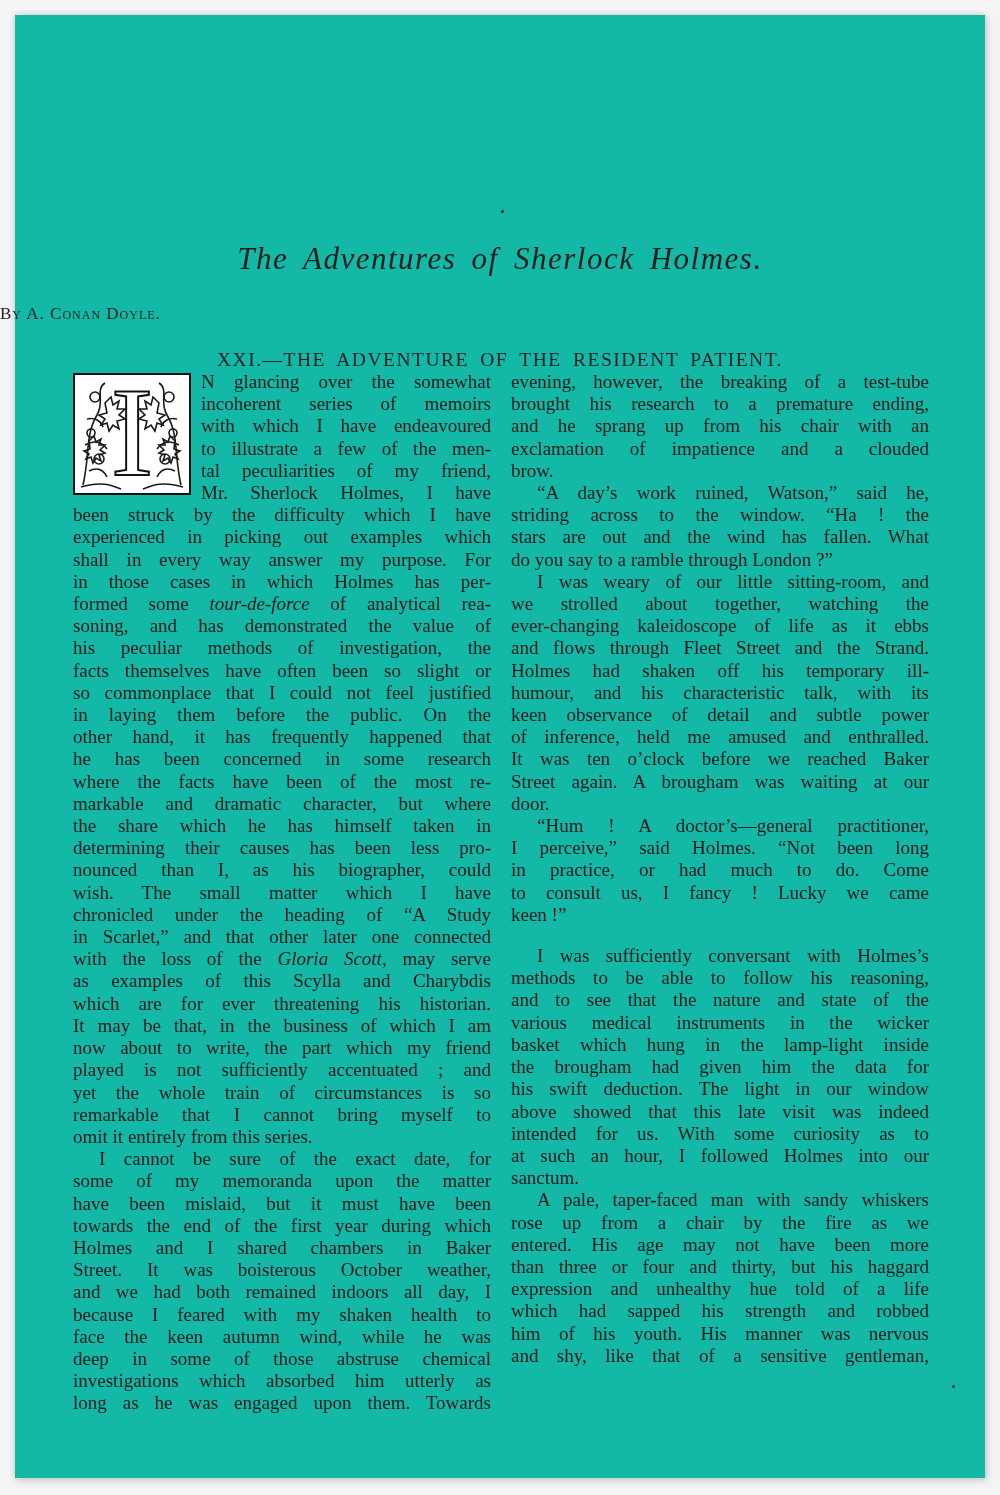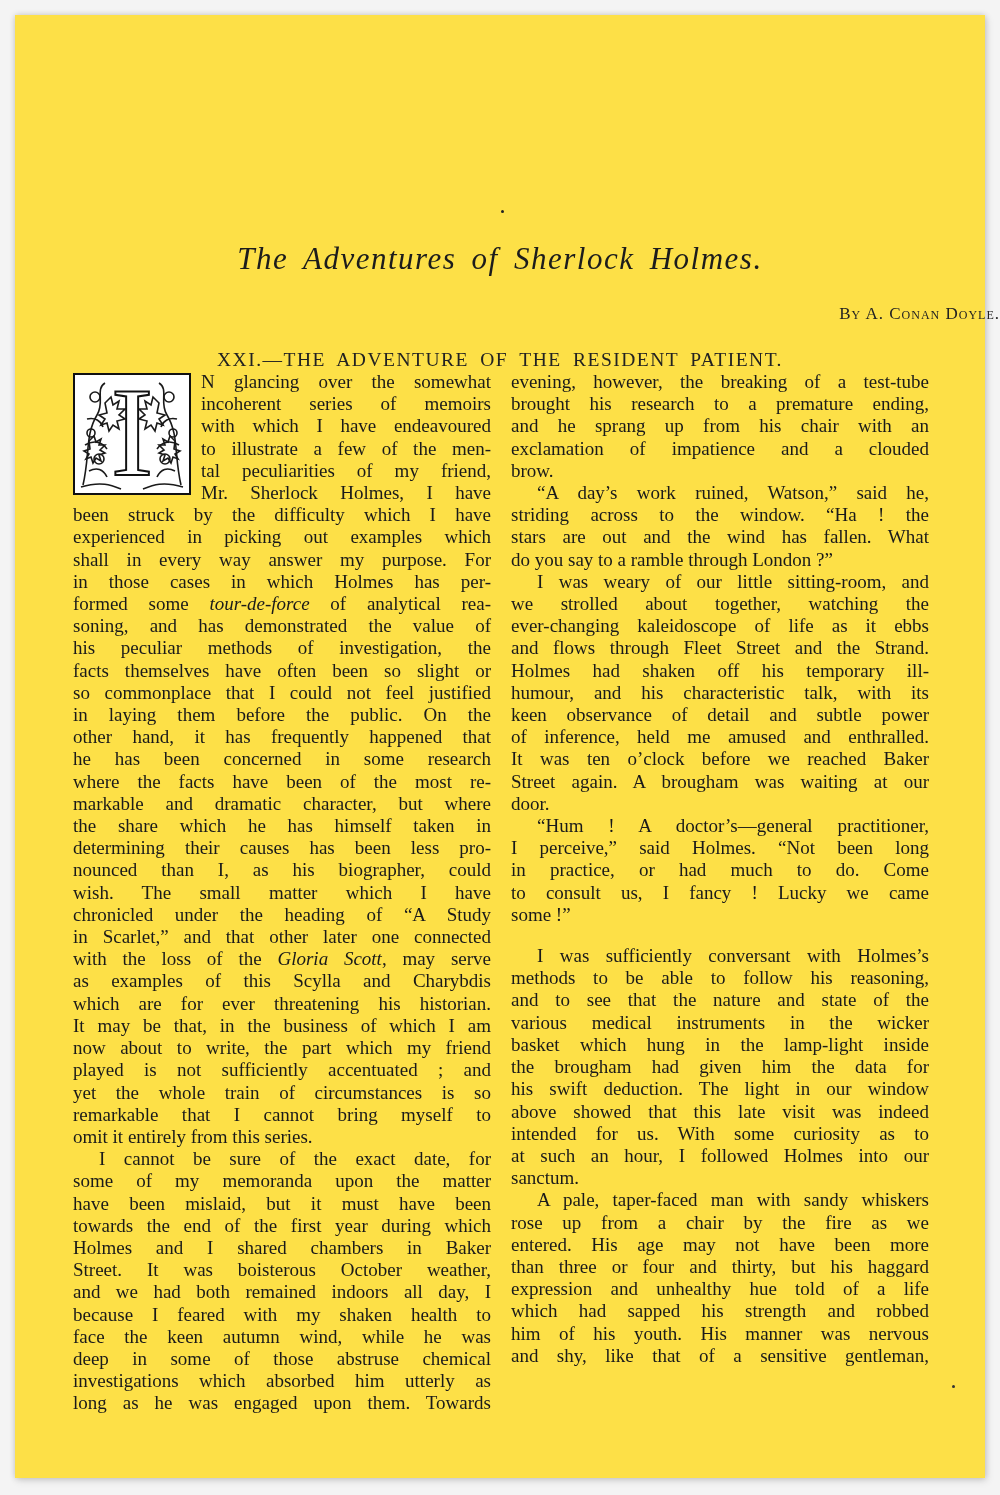--- a/index.html
+++ b/index.html
@@ -8,21 +8,21 @@
     background: #f4f4f4;
     position: relative;
     overflow: hidden;
     font-family: "Liberation Serif", "DejaVu Serif", serif;
     color: #1a1a1a;
   }
   .page {
     position: absolute;
     left: 15px; top: 15px;
     width: 970px; height: 1463px;
-    background: #fde047;
+    background: #14b8a6;
     box-shadow: 0 0 6px rgba(0,0,0,0.18), 2px 3px 8px rgba(0,0,0,0.10);
   }
   .speck {
     position: absolute; left: 486px; top: 195px;
     width: 3px; height: 3px; border-radius: 50%; background: #222;
   }
   .speck2 {
     position: absolute; left: 937px; top: 1370px;
     width: 3px; height: 3px; border-radius: 50%; background: #333;
   }
@@ -30,21 +30,21 @@
     position: absolute; left: 0; width: 1000px; top: 226px;
     text-align: center;
     font-style: italic;
     font-size: 31px;
     letter-spacing: 1.5px;
     word-spacing: 6px;
     color: #1c1c1c;
   }
   .byline {
     position: absolute; left: 0; width: 1000px; top: 289px;
-    text-align: right;
+    text-align: left;
     font-size: 17px;
     font-variant: small-caps;
     letter-spacing: 1px;
     color: #222;
   }
   .chapter {
     position: absolute; left: 0; width: 1000px; top: 334px;
     text-align: center;
     font-size: 19.5px;
     letter-spacing: 1.5px;
@@ -191,21 +191,21 @@
         <span class="line">humour, and his characteristic talk, with its</span>
         <span class="line">keen observance of detail and subtle power</span>
         <span class="line">of inference, held me amused and enthralled.</span>
         <span class="line">It was ten o’clock before we reached Baker</span>
         <span class="line">Street again.  A brougham was waiting at our</span>
         <span class="line last">door.</span>
         <span class="line" style="padding-left: 26px;">“Hum !  A doctor’s—general practitioner,</span>
         <span class="line">I perceive,” said Holmes.  “Not been long</span>
         <span class="line">in practice, or had much to do.  Come</span>
         <span class="line">to consult us, I fancy !  Lucky we came</span>
-        <span class="line last">some !”</span>
+        <span class="line last">keen !”</span>
         <span class="line" style="padding-left: 26px; margin-top: 19px;">I was sufficiently conversant with Holmes’s</span>
         <span class="line">methods to be able to follow his reasoning,</span>
         <span class="line">and to see that the nature and state of the</span>
         <span class="line">various medical instruments in the wicker</span>
         <span class="line">basket which hung in the lamp-light inside</span>
         <span class="line">the brougham had given him the data for</span>
         <span class="line">his swift deduction.  The light in our window</span>
         <span class="line">above showed that this late visit was indeed</span>
         <span class="line">intended for us.  With some curiosity as to</span>
         <span class="line">at such an hour, I followed Holmes into our</span>

